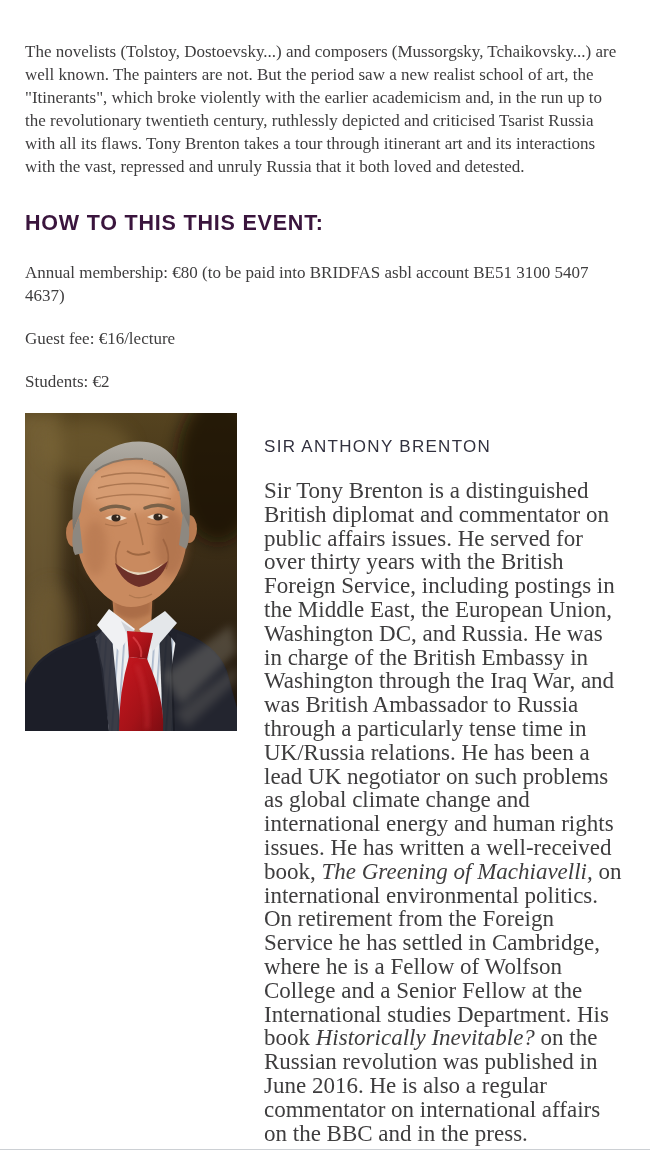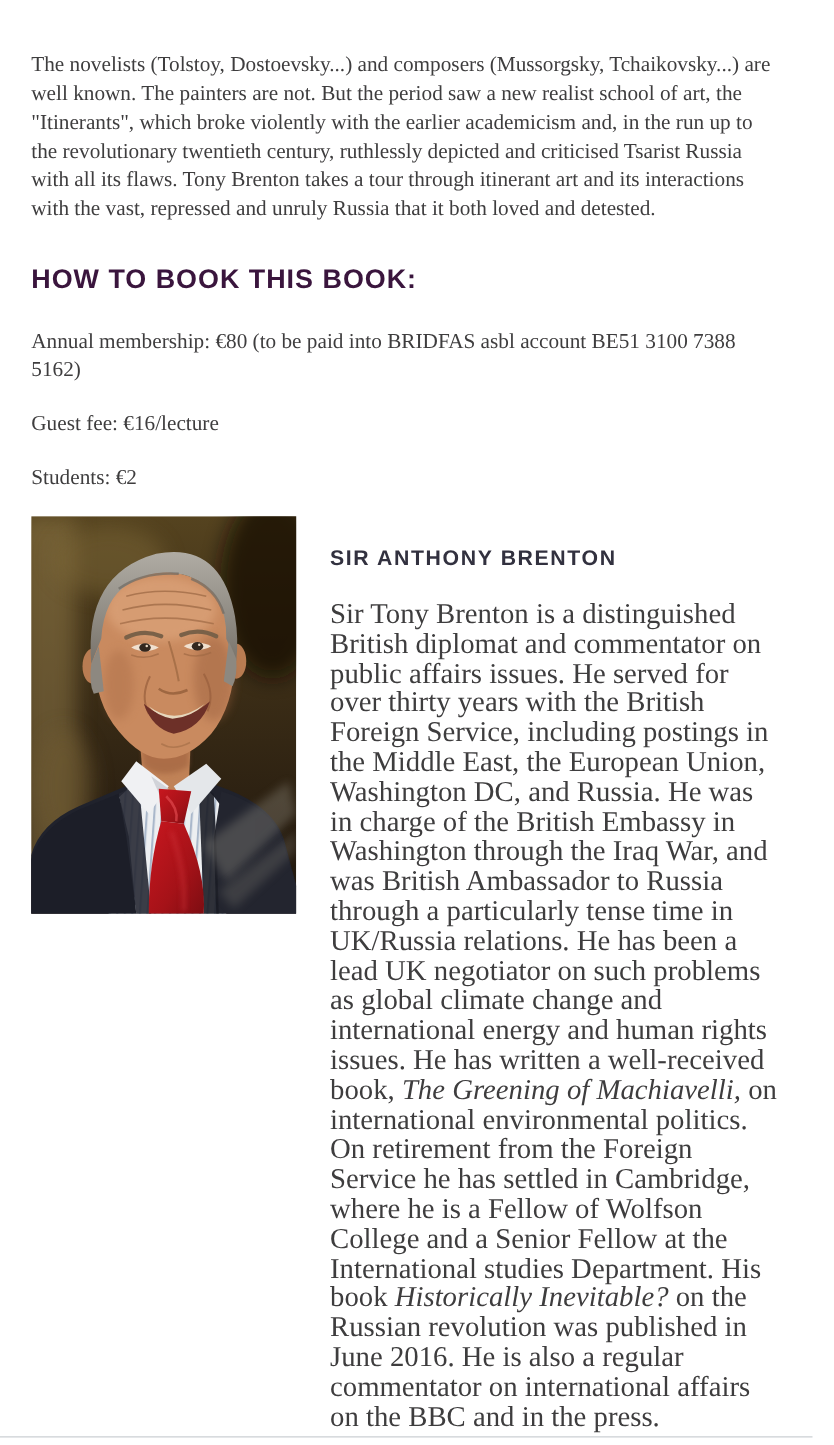--- a/index.html
+++ b/index.html
@@ -38,21 +38,21 @@
   }
   .photo-frame{
     flex:0 0 212px;
     width:212px;
     height:318px;
   }
   .photo-frame svg{display:block;}
   .lecturer-text{flex:1;min-width:0;}
   h3.lecturer-name{
     font-family:"Liberation Sans", sans-serif;
-    font-weight:bold;
+    font-weight:normal;
     font-size:17px;
     line-height:20px;
     letter-spacing:1.3px;
     color:#32313f;
     margin:24px 0 0 0;
   }
   p.bio{
     font-size:23px;
     line-height:23.8px;
     margin:22px 0 0 0;
@@ -68,23 +68,23 @@
     border-top:1px solid #ccd0d4;
   }
 </style>
 </head>
 <body>
 
 <div class="page">
 
   <p class="body-text intro">The novelists (Tolstoy, Dostoevsky...) and composers (Mussorgsky, Tchaikovsky...) are well known. The painters are not. But the period saw a new realist school of art, the "Itinerants", which broke violently with the earlier academicism and, in the run up to the revolutionary twentieth century, ruthlessly depicted and criticised Tsarist Russia with all its flaws. Tony Brenton takes a tour through itinerant art and its interactions with the vast, repressed and unruly Russia that it both loved and detested.</p>
 
-  <h2 class="purple-heading">HOW TO BOOK THIS BOOK:</h2>
-
-  <p class="body-text">Annual membership: €80 (to be paid into BRIDFAS asbl account BE51 3100 7388 5162)</p>
+  <h2 class="purple-heading">HOW TO THIS THIS EVENT:</h2>
+
+  <p class="body-text">Annual membership: €80 (to be paid into BRIDFAS asbl account BE51 3100 5407 4637)</p>
 
   <p class="body-text">Guest fee: €16/lecture</p>
 
   <p class="body-text">Students: €2</p>
 
 
   <div class="lecturer-row">
 
     <div class="photo-frame" title="Portrait of Sir Anthony Brenton, grey-haired man smiling, dark suit, striped shirt and red tie, dark brown background">
 

